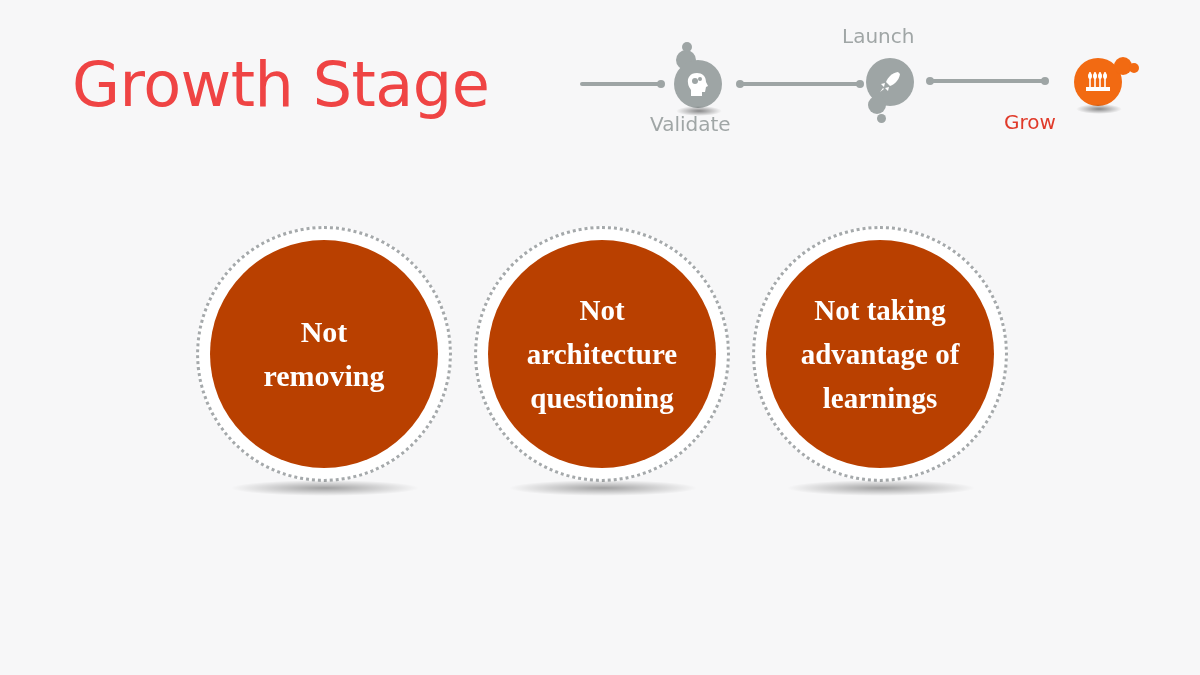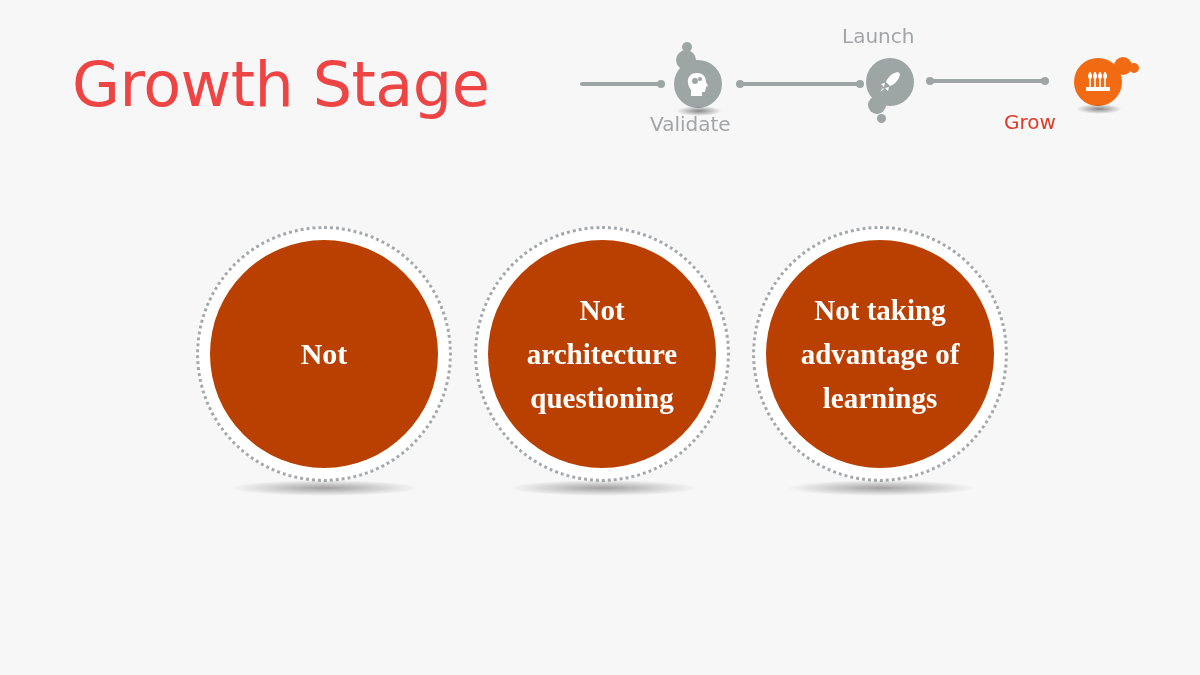--- a/index.html
+++ b/index.html
@@ -107,20 +107,21 @@
   <div class="bubble" style="left:1129px; top:63px; width:10px; height:10px; background:#f26a12;"></div>
   <div class="shadow" style="left:1076px; top:104px; width:46px;"></div>
   <div class="stage-label active" style="left:1004px; top:110px;">Grow</div>
 </div>
 
 <div class="circle-wrap" style="left:196px; top:226px;">
   <div class="ring"></div>
   <div class="disc">
     <div>
       <span>Not</span>
+      <span>removing</span>
     </div>
   </div>
 </div>
 <div class="circ-shadow" style="left:230px; top:480px;"></div>
 
 <div class="circle-wrap" style="left:474px; top:226px;">
   <div class="ring"></div>
   <div class="disc" style="font-size:29px;">
     <div>
       <span>Not</span>

